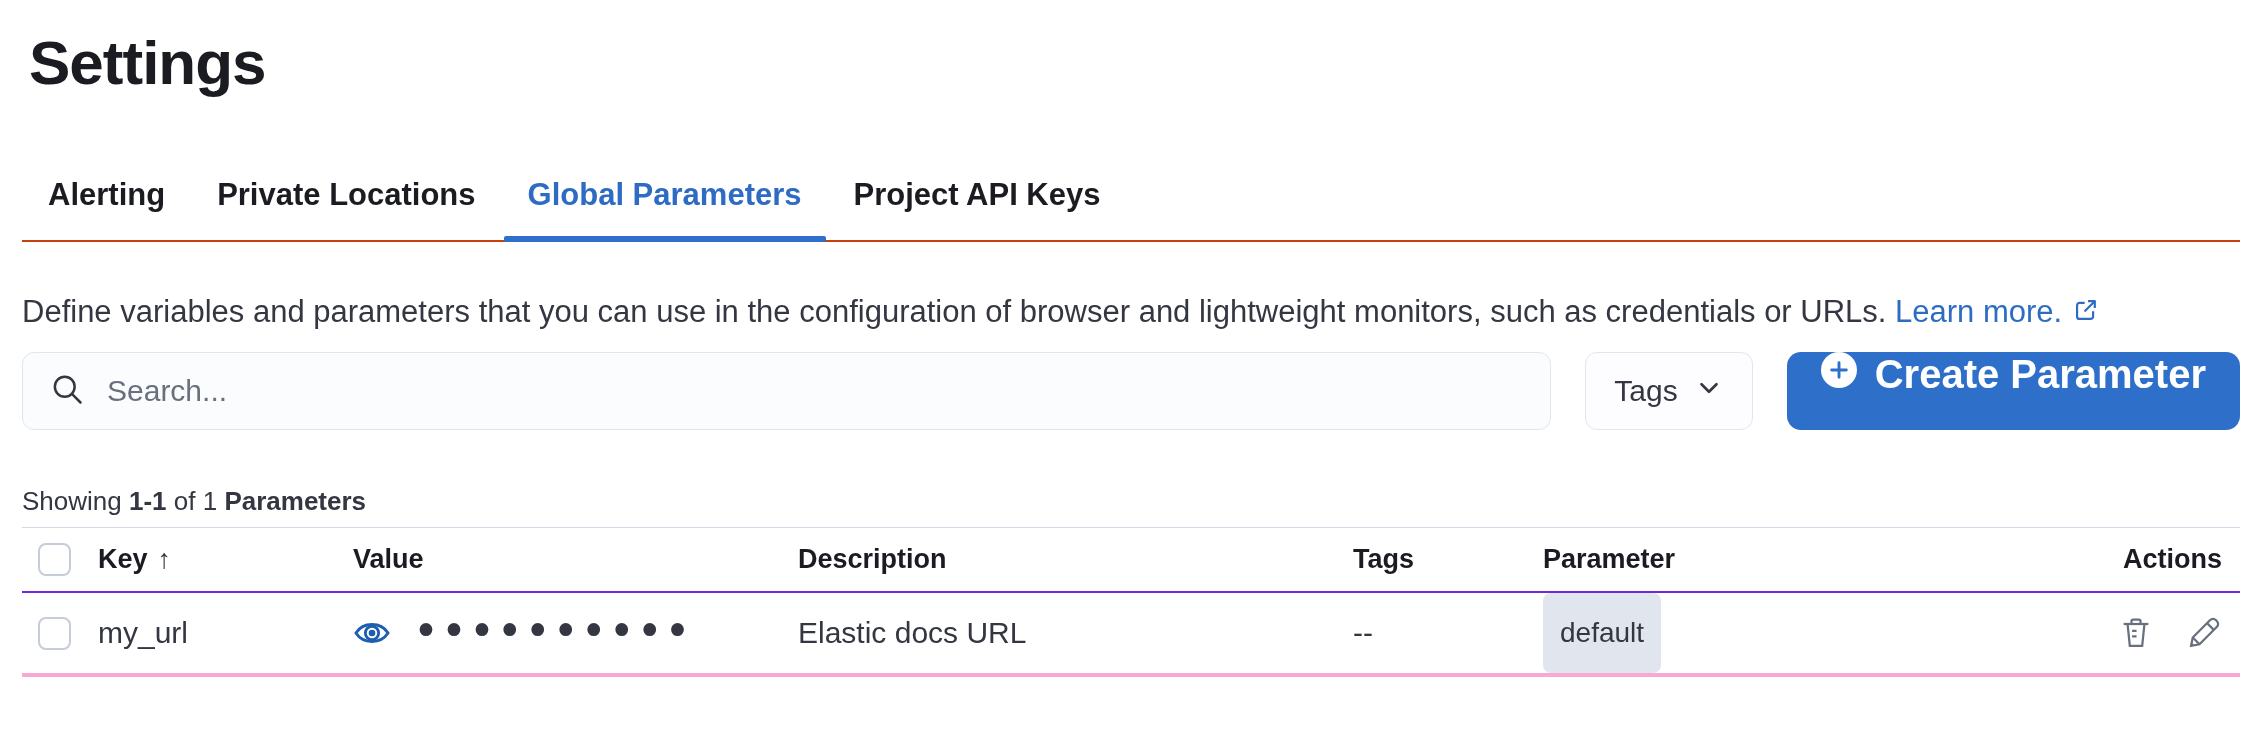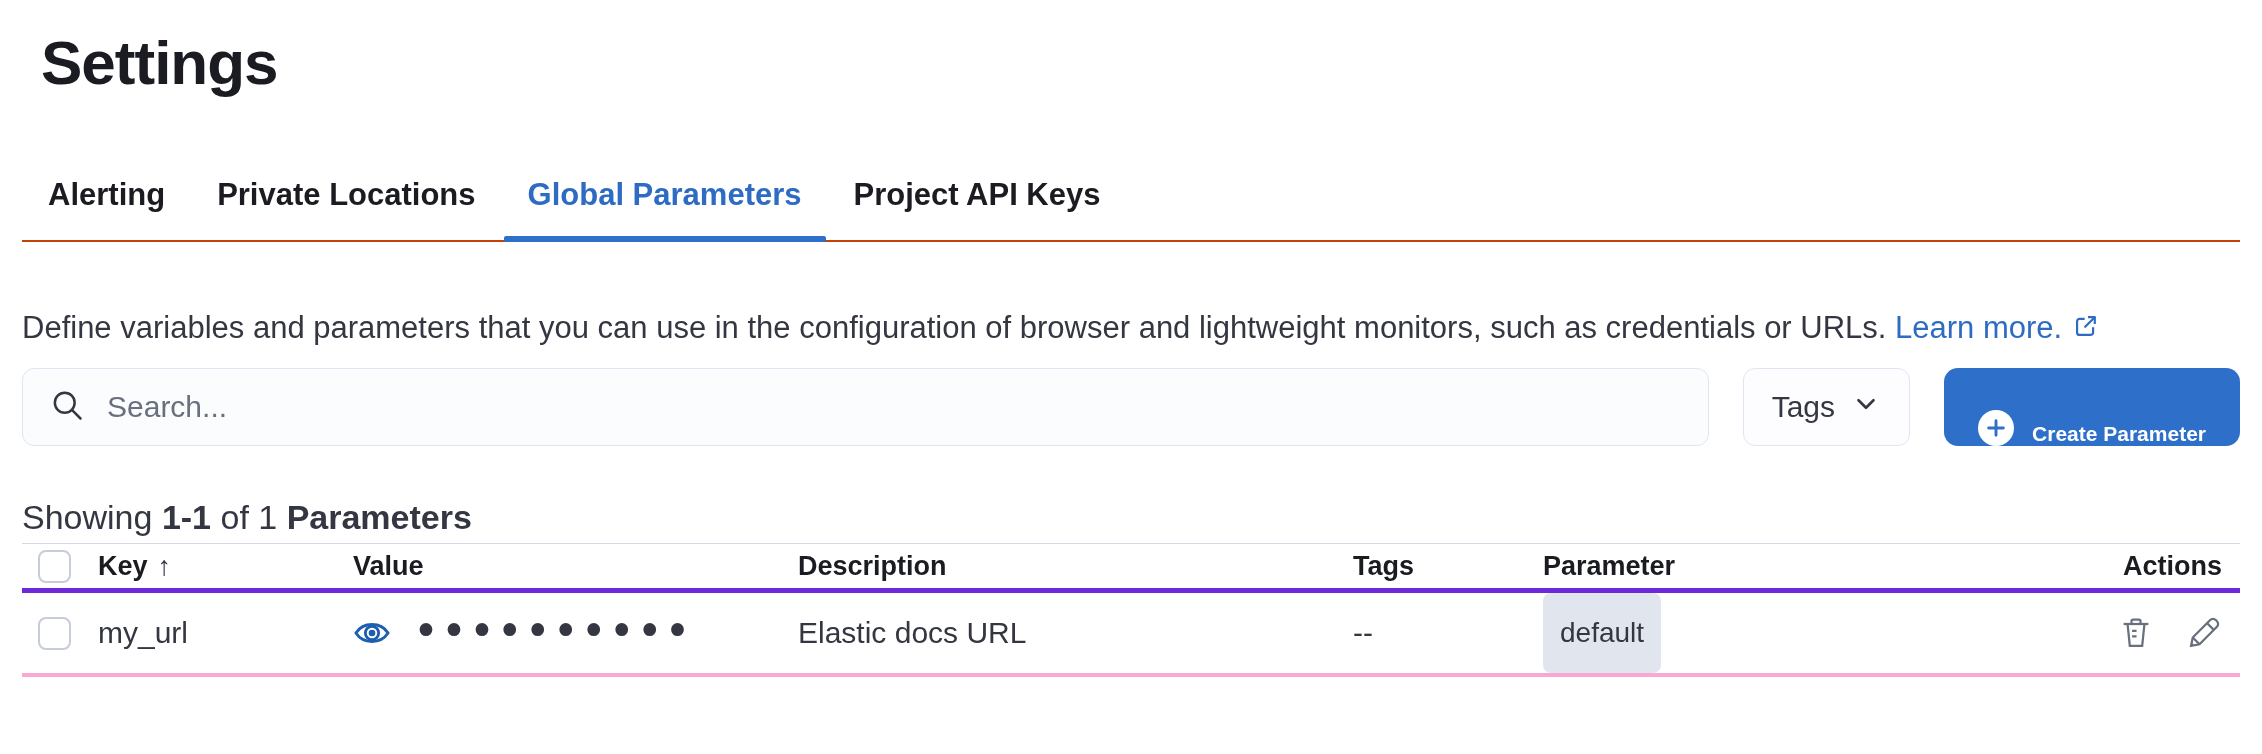--- a/index.html
+++ b/index.html
@@ -6,21 +6,21 @@
   html,body { width:2262px; height:754px; background:#fff; overflow:hidden; }
   body {
     font-family:"Liberation Sans","DejaVu Sans",sans-serif;
     color:#343741;
     -webkit-font-smoothing:antialiased;
   }
   .page { width:2262px; height:754px; padding:0 22px; }
 
   
   .page-title {
-    margin:26px 0 0 19px;
+    margin:26px 0 0 7px;
     font-size:62px; line-height:74px; font-weight:700;
     letter-spacing:-1px; color:#1A1C21;
   }
 
   
   .tabs {
     display:flex; margin-top:76px;
     border-bottom:2px solid #c2410c;
   }
   .tab {
@@ -30,21 +30,21 @@
     color:#1A1C21; cursor:pointer; white-space:nowrap;
   }
   .tab.active { color:#2E6CC3; }
   .tab.active::after {
     content:""; position:absolute; left:2px; right:2px; bottom:-2px;
     height:6px; background:#2E70C9; border-radius:2px;
   }
 
   
   .description {
-    margin-top:62px; max-width:2218px;
+    margin-top:46px; max-width:2218px;
     font-size:31px; line-height:48px; color:#343741;
   }
   .description a { color:#2E6CC3; text-decoration:none; font-weight:400; }
   .ext-icon { display:inline-block; width:27px; height:27px; margin-left:10px; vertical-align:-2px; }
 
   
   .toolbar { display:flex; margin-top:16px; gap:34px; height:78px; }
   .search-box {
     flex:1; display:flex; align-items:center;
     background:#FBFCFE; border:1px solid #E0E6F1; border-radius:12px;
@@ -57,43 +57,43 @@
   }
   .search-box input::placeholder { color:#69707D; opacity:1; }
 
   .tags-btn {
     display:flex; align-items:center; gap:16px;
     background:#FDFDFF; border:1px solid #E0E6F1; border-radius:12px;
     padding:0 28px; font-size:30px; font-weight:500; color:#343741; cursor:pointer;
     font-family:inherit;
   }
   .create-btn {
-    display:flex; align-items:flex-end; gap:18px;
+    display:flex; align-items:flex-start; gap:18px;
     background:#2E70C9; border:none; border-radius:14px;
-    padding:0 34px; font-size:21px; font-weight:600; color:#fff; cursor:pointer;
+    padding:0 34px; font-size:40px; font-weight:600; color:#fff; cursor:pointer;
     font-family:inherit;
   }
   .plus-circle {
     width:36px; height:36px; border-radius:50%; background:#fff;
     display:flex; align-items:center; justify-content:center;
   }
 
   
-  .summary { margin-top:54px; font-size:34px; line-height:34px; color:#343741; }
+  .summary { margin-top:54px; font-size:26px; line-height:34px; color:#343741; }
   .summary b { font-weight:700; }
 
   
   .param-table { margin-top:9px; width:2218px; }
   .t-row {
     display:grid;
     grid-template-columns:60px 255px 445px 555px 190px 455px 1fr;
     align-items:center;
   }
   .t-head {
-    height:50px; border-top:1px solid #D3DAE6; border-bottom:5px solid #6d28d9;
+    height:66px; border-top:1px solid #D3DAE6; border-bottom:2px solid #6d28d9;
   }
   .t-head .cell { font-size:27px; font-weight:700; color:#1A1C21; }
   .t-body { height:84px; border-bottom:4px solid #f9a8d4; }
   .cell { padding-left:16px; display:flex; align-items:center; }
   .cell.right { justify-content:flex-end; padding-right:18px; }
   .t-body .cell { font-size:30px; color:#343741; }
 
   .checkbox {
     width:33px; height:33px; border:2px solid #C6CDD9; border-radius:8px;
     background:#fff; cursor:pointer;

